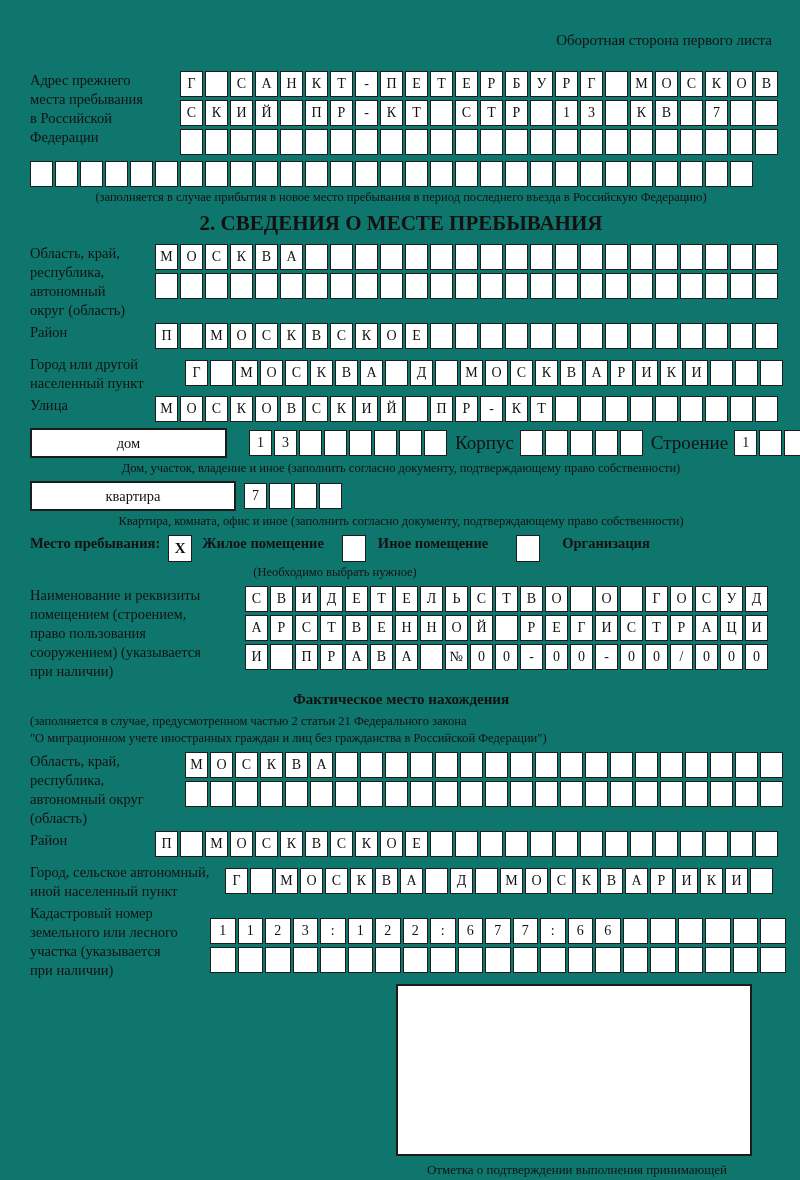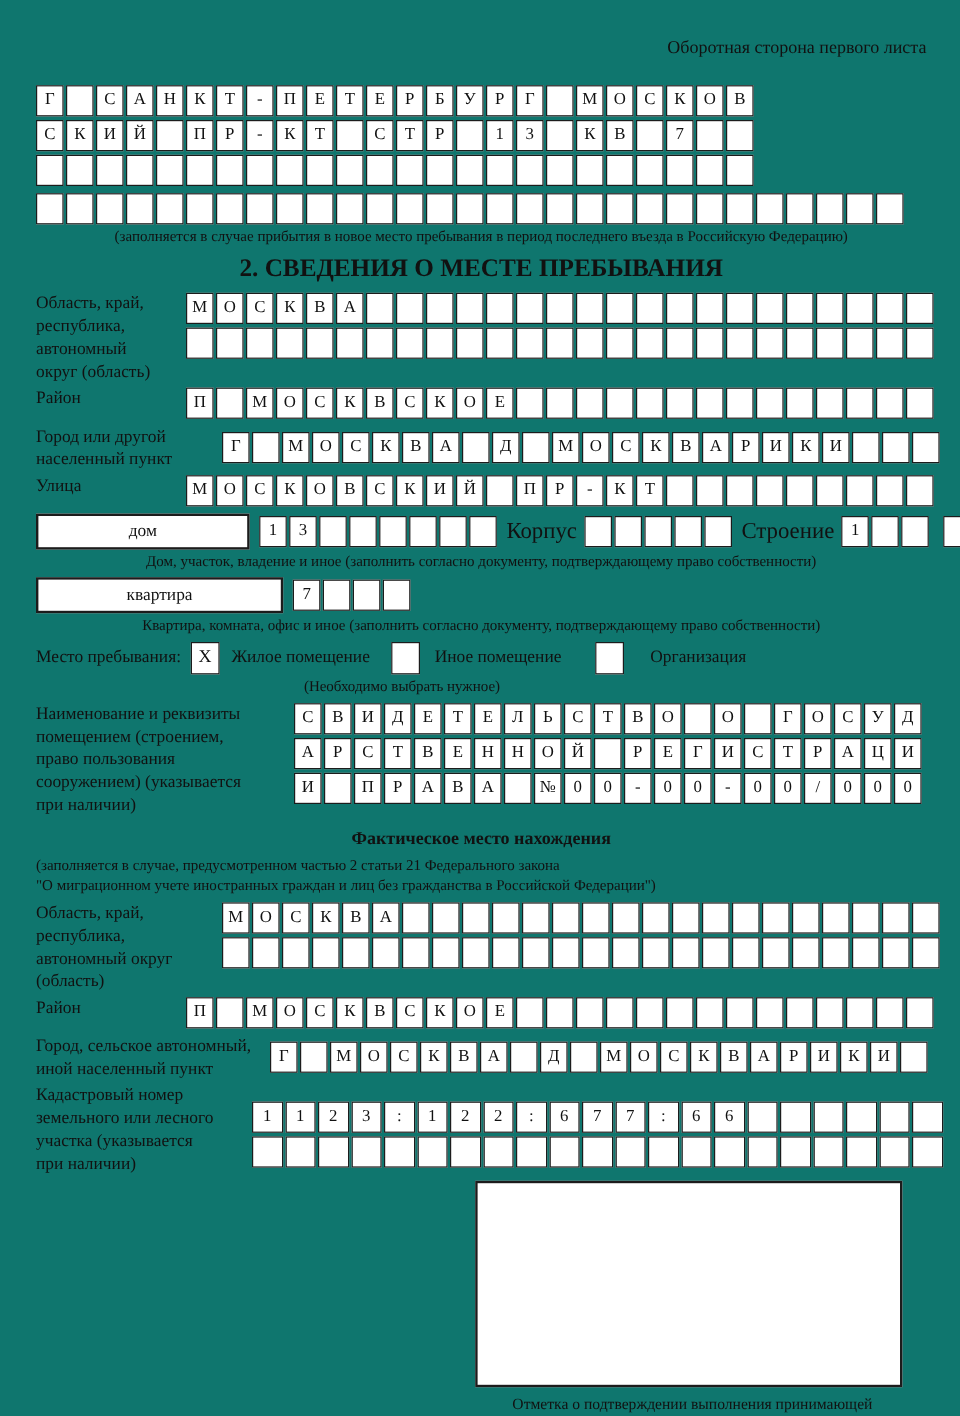--- a/index.html
+++ b/index.html
@@ -24,26 +24,26 @@
     display:flex;align-items:center;justify-content:center;
     font-size:14px;line-height:1;background:#fff;
   }
   .wide .cell{width:25.5px;}
   .caption{font-size:12.5px;text-align:center;margin:1px 0 5px 0;}
   .section-title{font-weight:bold;font-size:21px;text-align:center;margin:6px 0 8px 0;}
   .bigbox{
     box-sizing:border-box;flex:none;height:30px;border:2px solid #1c1c1c;
     display:flex;align-items:center;justify-content:center;font-size:14.5px;background:#fff;
   }
-  .bigbox.dom{width:178px;margin-right:8px;text-align:center;}
+  .bigbox.dom{width:197px;margin-right:22px;text-align:center;}
   .bigbox.kvart{width:206px;margin-right:8px;}
   .inline-label{flex:none;font-size:19px;line-height:30px;margin:0 6px;}
   .dom-row .boxrow,.kvart-row .boxrow{margin-bottom:0;align-self:center;}
   .gap-left{margin-left:10px;}
-  .check-row{font-size:14.5px;align-items:center;margin-top:6px;}
+  .check-row{font-size:14.5px;margin-top:6px;font-weight:bold;}
   .checkbox{
     box-sizing:border-box;flex:none;width:24px;height:27px;
     border:1.8px solid #1c1c1c;display:flex;align-items:center;justify-content:center;
     font-size:15px;background:#fff;
   }
   .check-note{font-size:12.5px;text-align:center;width:330px;margin:2px 0 6px 140px;}
   .fact-heading{font-weight:bold;font-size:15px;text-align:center;margin:10px 0 6px 0;}
   .cond{font-size:12.5px;text-align:left;margin:0 0 2px 0;}
   .stamp-wrap{margin-top:4px;}
   .stamp-box{
@@ -54,20 +54,26 @@
   .mb6{margin-bottom:6px;}
 </style>
 </head>
 <body>
 
 <div class="page">
 
   <div class="header-note">Оборотная сторона первого листа</div>
 
   <div class="frow">
+    <div class="label w150">
+      <div>Адрес прежнего</div>
+      <div>места пребывания</div>
+      <div>в Российской</div>
+      <div>Федерации</div>
+    </div>
     <div class="rows">
       <div class="boxrow">
           <span class="cell">Г</span>
           <span class="cell"></span>
           <span class="cell">С</span>
           <span class="cell">А</span>
           <span class="cell">Н</span>
           <span class="cell">К</span>
           <span class="cell">Т</span>
           <span class="cell">-</span>

